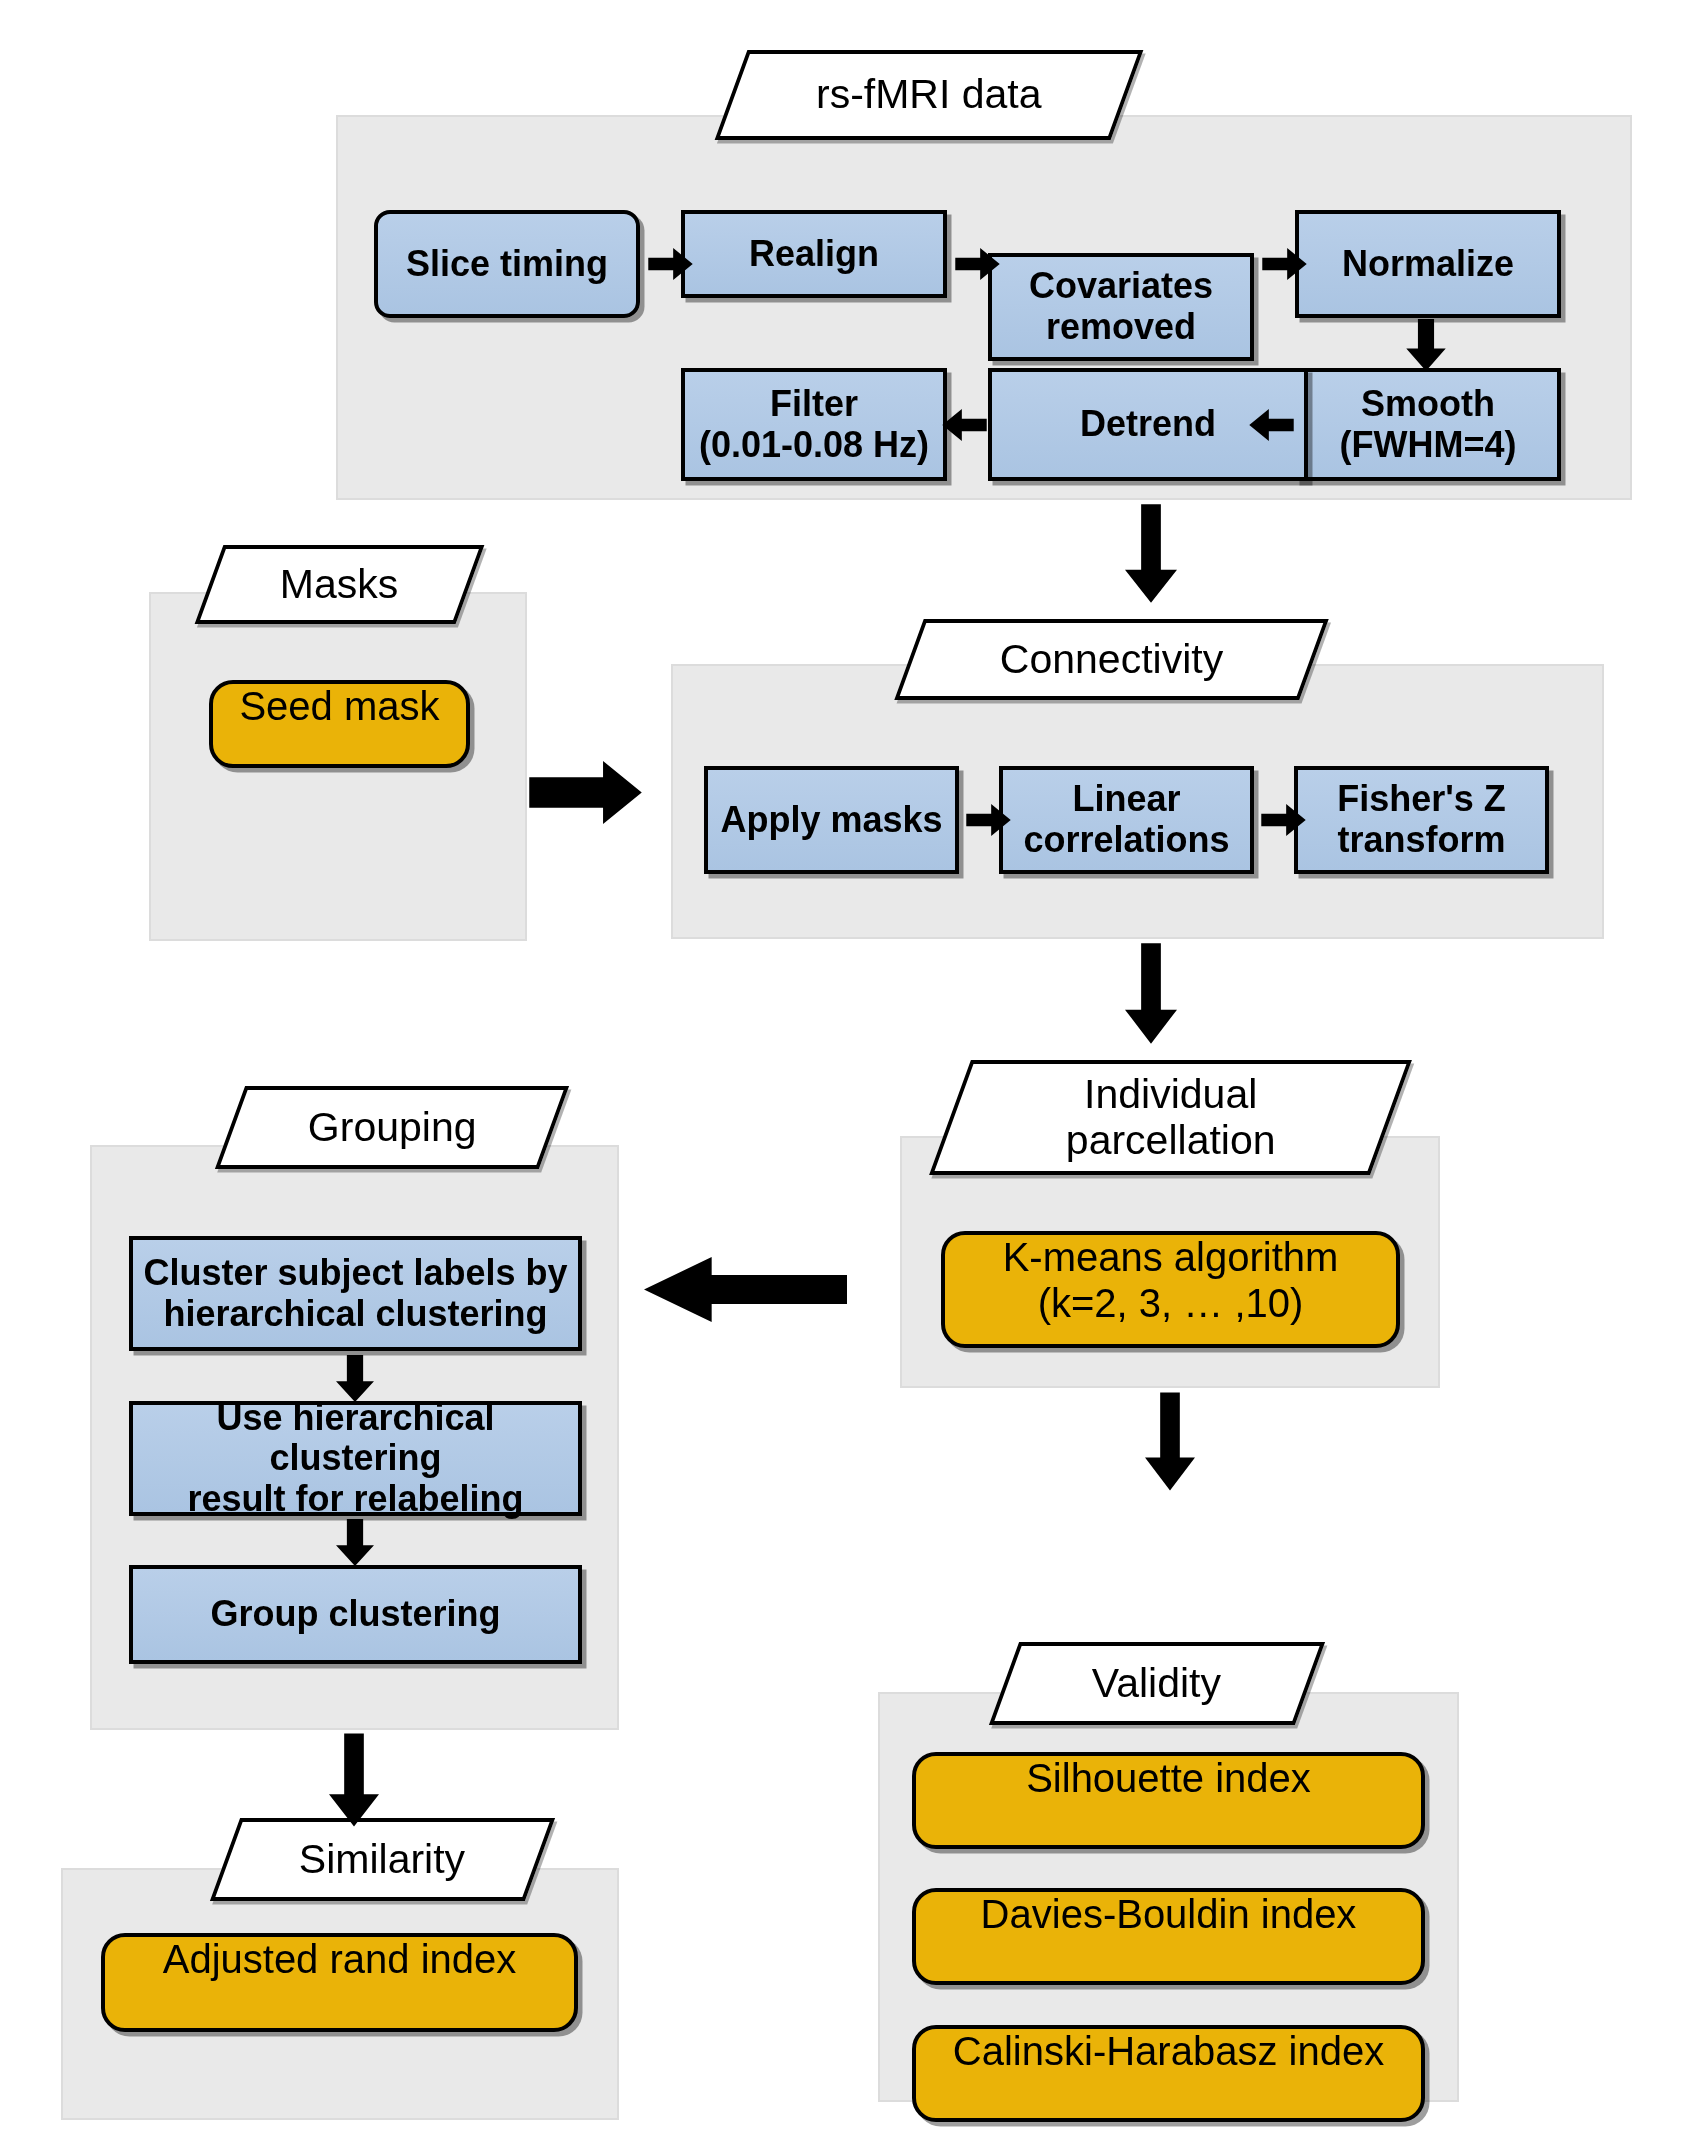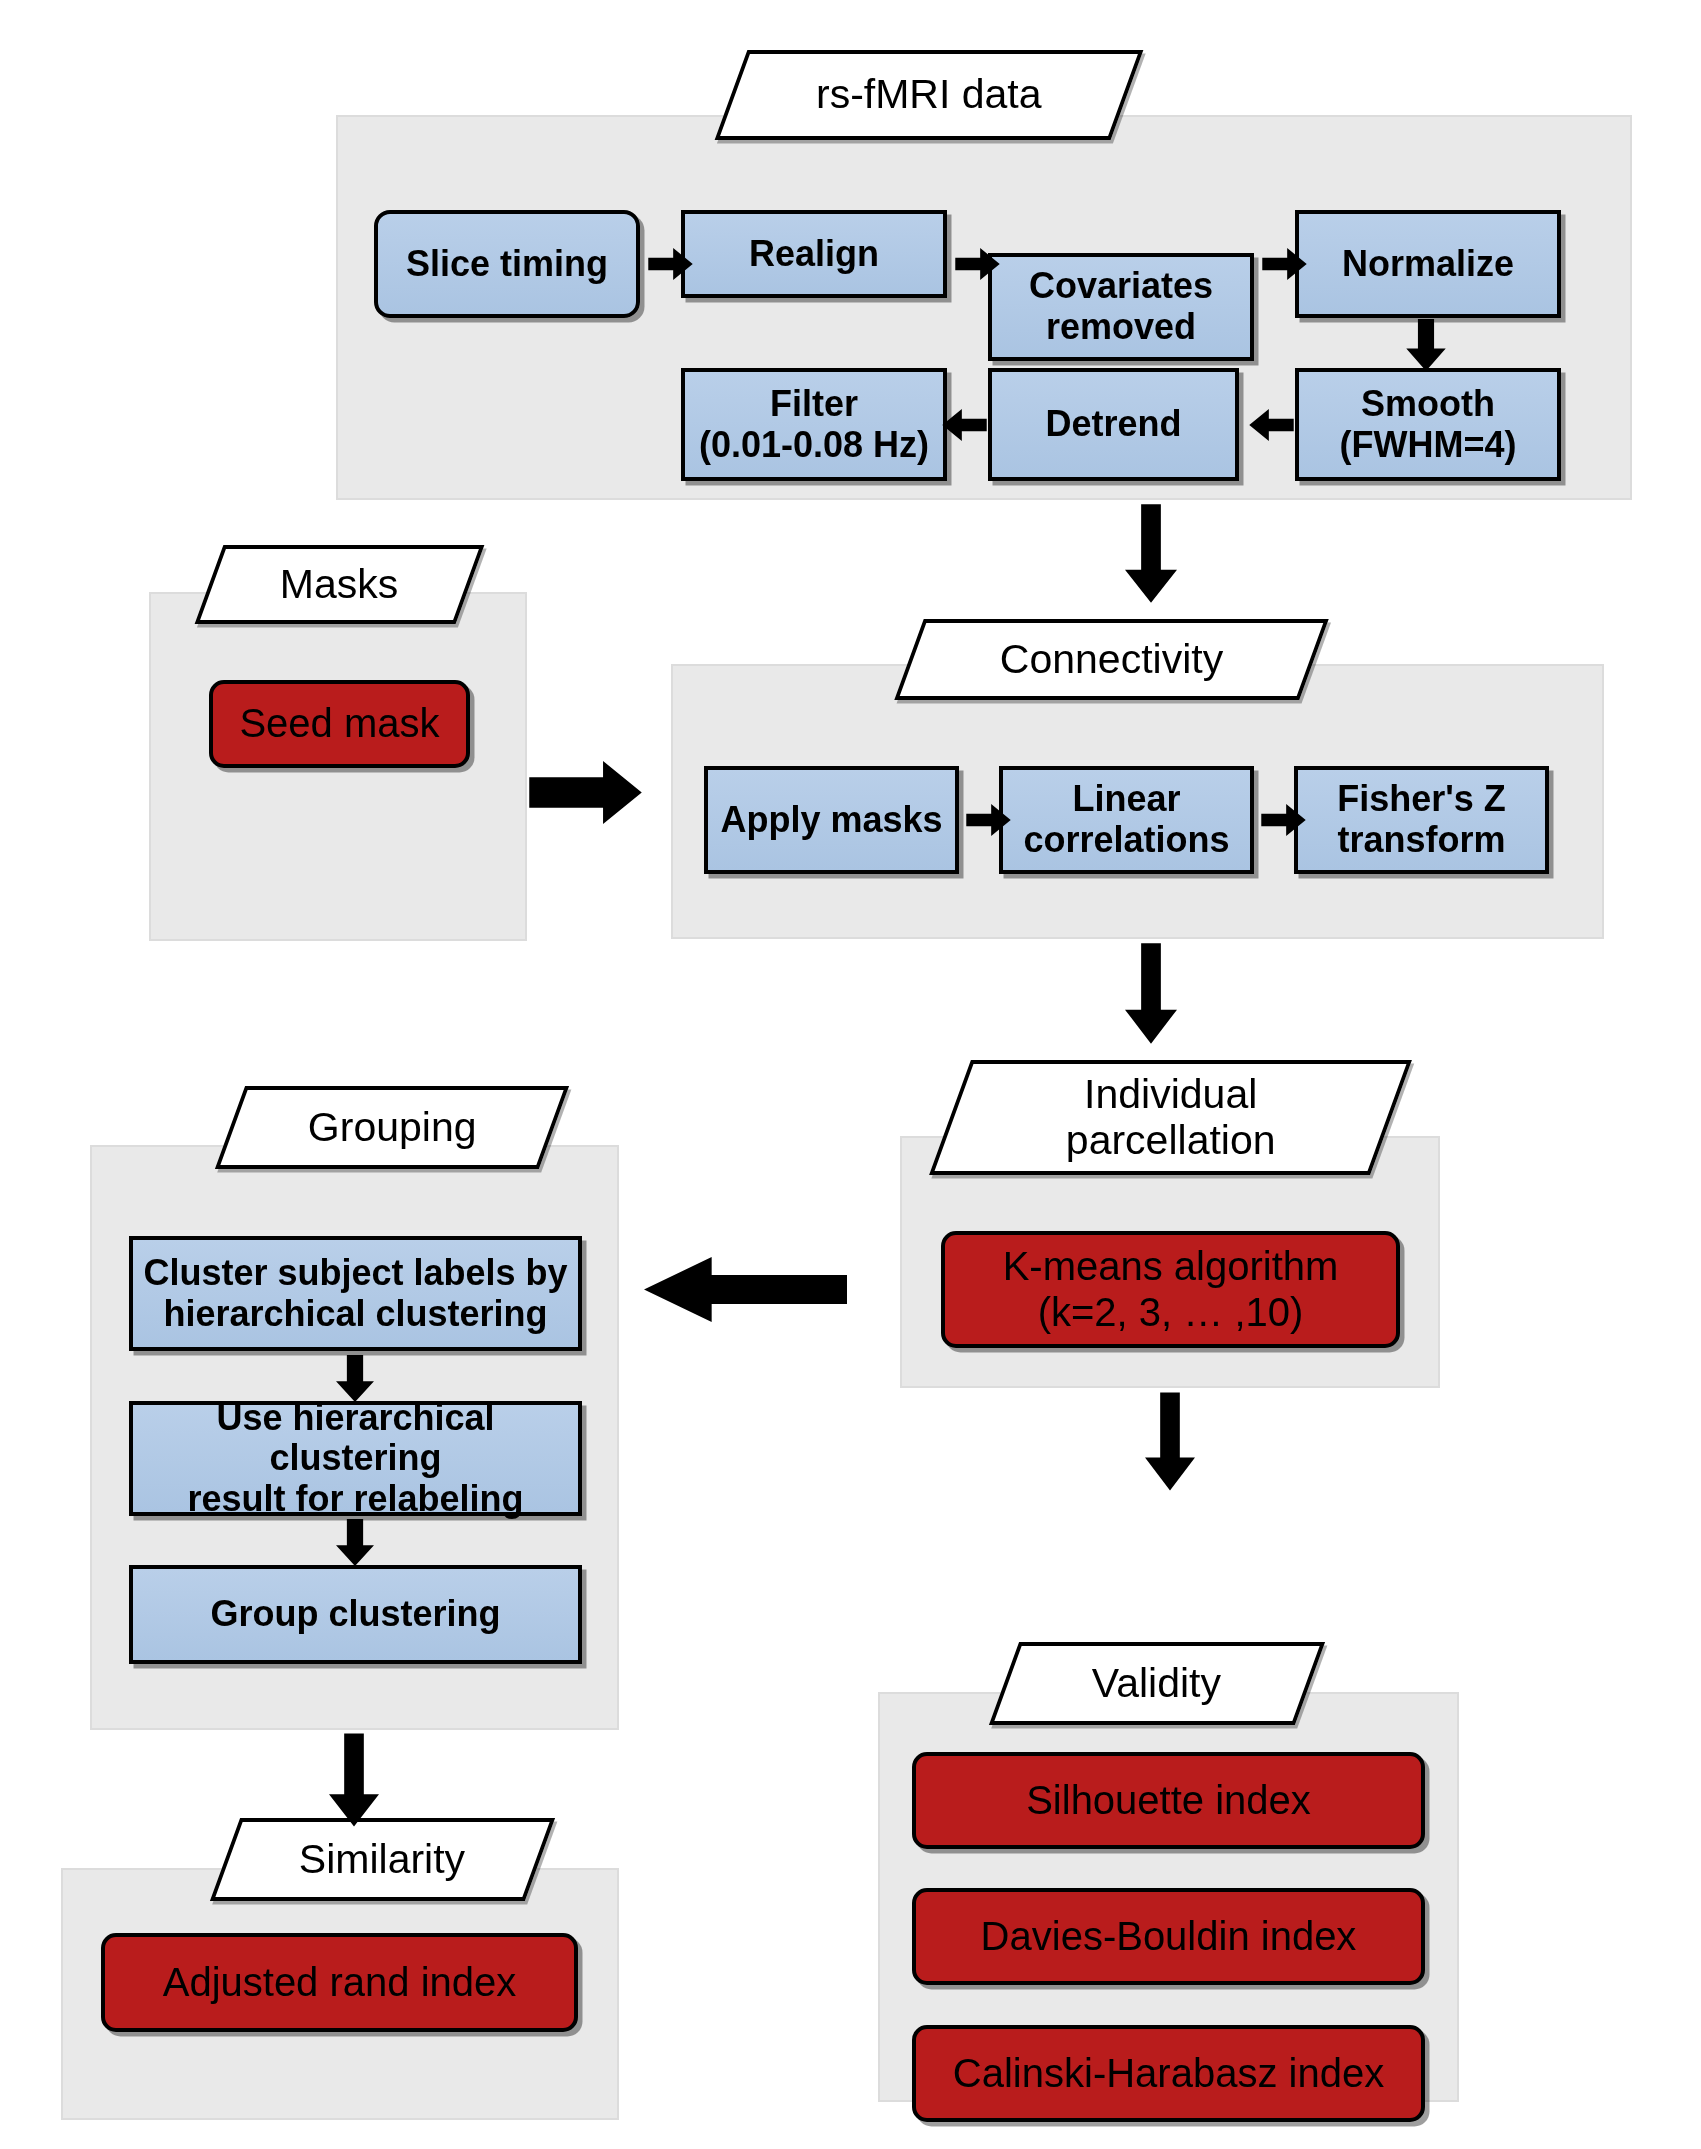--- a/index.html
+++ b/index.html
@@ -68,26 +68,25 @@
     font-size:36px;
     font-weight:700;
     white-space:pre-line;
     color:#000;
     padding:0 7.2px;
   }
 
   
   .whitebox{
     position:absolute;
-    background:#b91c1c;
+    background:#eab308;
     border:4.5px solid #000000;
-    border-radius:15px;
+    border-radius:24px;
     box-sizing:border-box;
     display:flex;
-    align-items:center;
     justify-content:center;
     text-align:center;
     z-index:5;
     box-shadow:4.5px 4.5px 0 rgba(0,0,0,0.38);
   }
   .whitebox > span{
     display:block;
     line-height:1.14;
     font-size:40px;
     font-weight:400;
@@ -152,21 +151,21 @@
   <div class="bluebox" style="left:1295px;top:368px;width:266px;height:113px;">
     <span>Smooth
 (FWHM=4)</span>
   </div>
   <div class="arrow" style="left:1249px;top:409px;">
     <svg width="45" height="32" viewBox="0 0 50 36">
         <polygon points="50,11 22,11 22,0 0,18 22,36 22,25 50,25" fill="#000"></polygon>
       </svg>
   </div>
 
-  <div class="bluebox" style="left:988px;top:368px;width:251px;height:113px;align-items:center;">
+  <div class="bluebox" style="left:988px;top:368px;width:320px;height:113px;align-items:center;">
     <span>Detrend</span>
   </div>
   <div class="arrow" style="left:942px;top:409px;">
     <svg width="45" height="32" viewBox="0 0 50 36">
         <polygon points="50,11 22,11 22,0 0,18 22,36 22,25 50,25" fill="#000"></polygon>
       </svg>
   </div>
 
   <div class="bluebox" style="left:681px;top:368px;width:266px;height:113px;">
     <span>Filter

